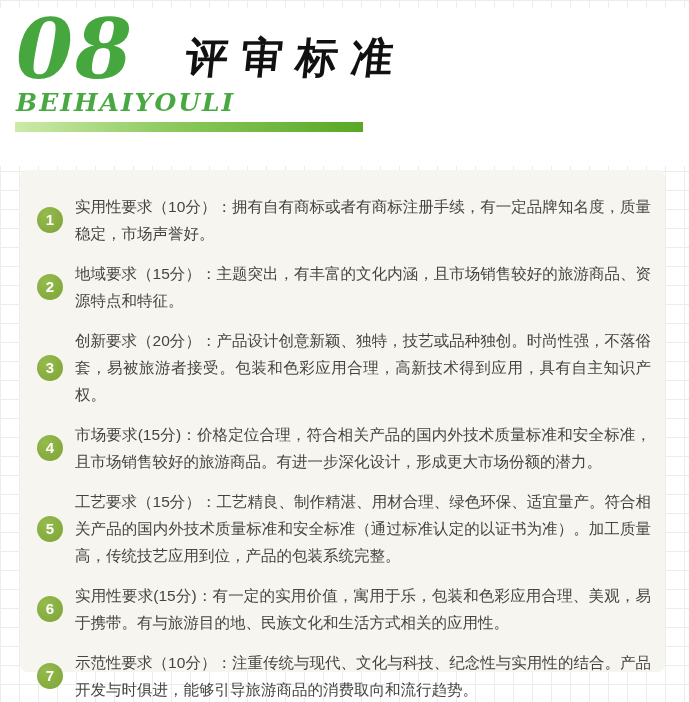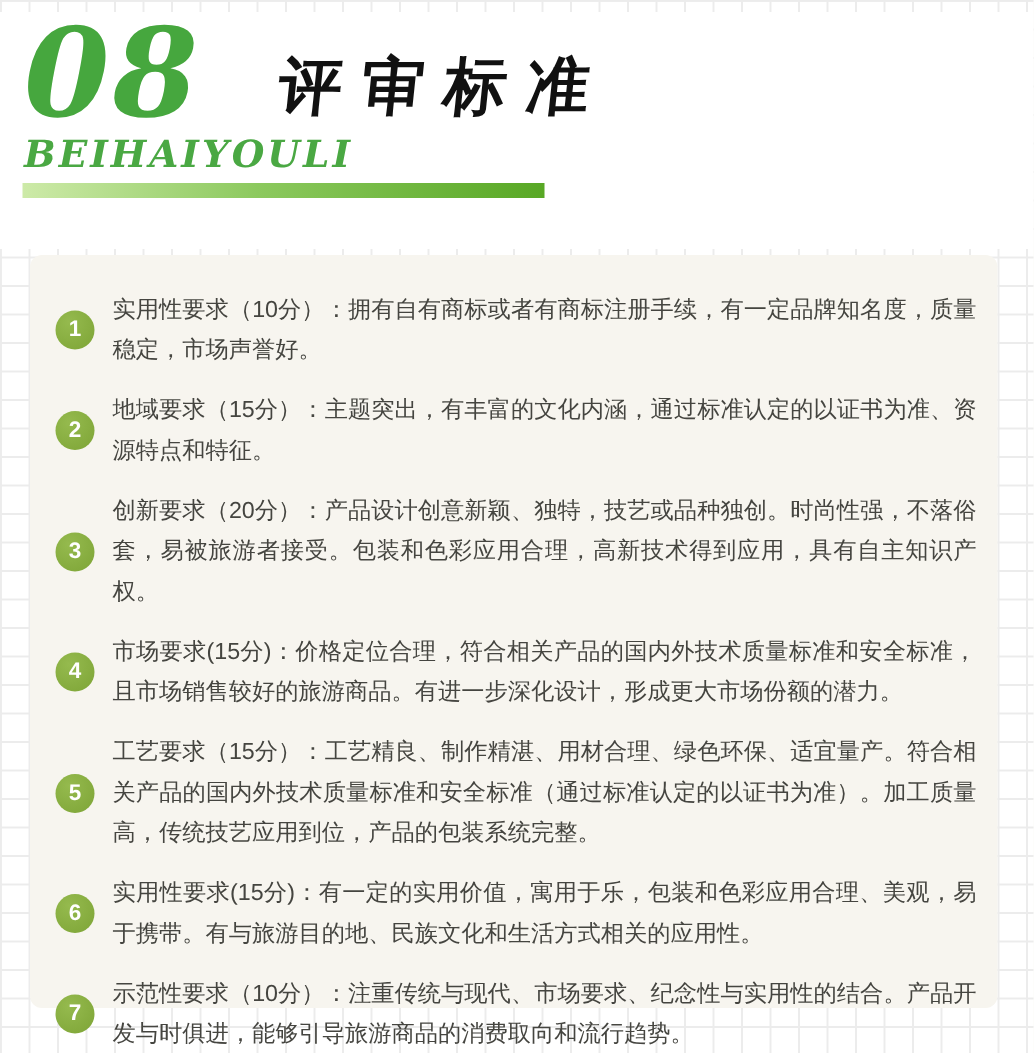--- a/index.html
+++ b/index.html
@@ -117,21 +117,21 @@
 
   <main class="card">
 
     <div class="item">
       <span class="num-circle">1</span>
       <p class="item-text">实用性要求（10分）：拥有自有商标或者有商标注册手续，有一定品牌知名度，质量稳定，市场声誉好。</p>
     </div>
 
     <div class="item">
       <span class="num-circle">2</span>
-      <p class="item-text">地域要求（15分）：主题突出，有丰富的文化内涵，通过标准认定的以证书为准、资源特点和特征。</p>
+      <p class="item-text">地域要求（15分）：主题突出，有丰富的文化内涵，且市场销售较好的旅游商品、资源特点和特征。</p>
     </div>
 
     <div class="item">
       <span class="num-circle">3</span>
       <p class="item-text">创新要求（20分）：产品设计创意新颖、独特，技艺或品种独创。时尚性强，不落俗套，易被旅游者接受。包装和色彩应用合理，高新技术得到应用，具有自主知识产权。</p>
     </div>
 
     <div class="item">
       <span class="num-circle">4</span>
       <p class="item-text">市场要求(15分)：价格定位合理，符合相关产品的国内外技术质量标准和安全标准，且市场销售较好的旅游商品。有进一步深化设计，形成更大市场份额的潜力。</p>
@@ -142,17 +142,17 @@
       <p class="item-text">工艺要求（15分）：工艺精良、制作精湛、用材合理、绿色环保、适宜量产。符合相关产品的国内外技术质量标准和安全标准（通过标准认定的以证书为准）。加工质量高，传统技艺应用到位，产品的包装系统完整。</p>
     </div>
 
     <div class="item">
       <span class="num-circle">6</span>
       <p class="item-text">实用性要求(15分)：有一定的实用价值，寓用于乐，包装和色彩应用合理、美观，易于携带。有与旅游目的地、民族文化和生活方式相关的应用性。</p>
     </div>
 
     <div class="item">
       <span class="num-circle">7</span>
-      <p class="item-text">示范性要求（10分）：注重传统与现代、市场要求、纪念性与实用性的结合。产品开发与时俱进，能够引导旅游商品的消费取向和流行趋势。</p>
+      <p class="item-text">示范性要求（10分）：注重传统与现代、文化与科技、纪念性与实用性的结合。产品开发与时俱进，能够引导旅游商品的消费取向和流行趋势。</p>
     </div>
 
   </main>
 </div>
 
 </body></html>

